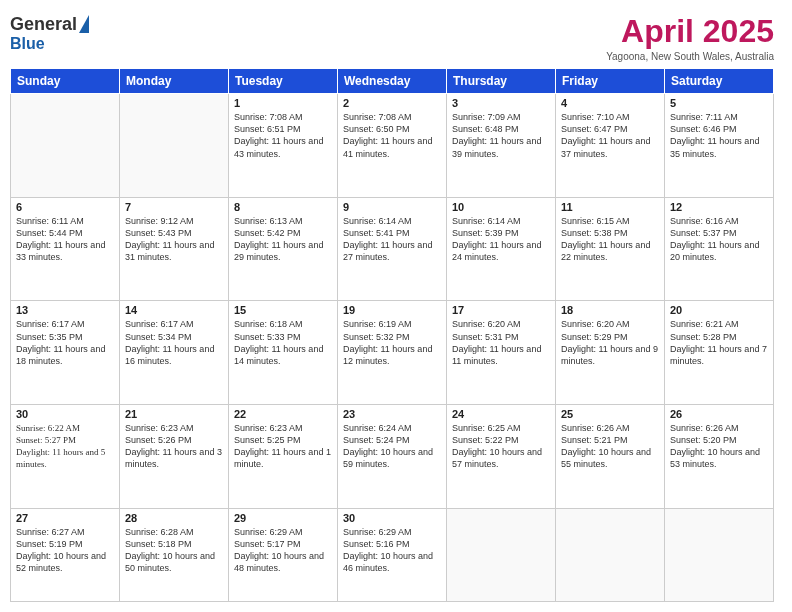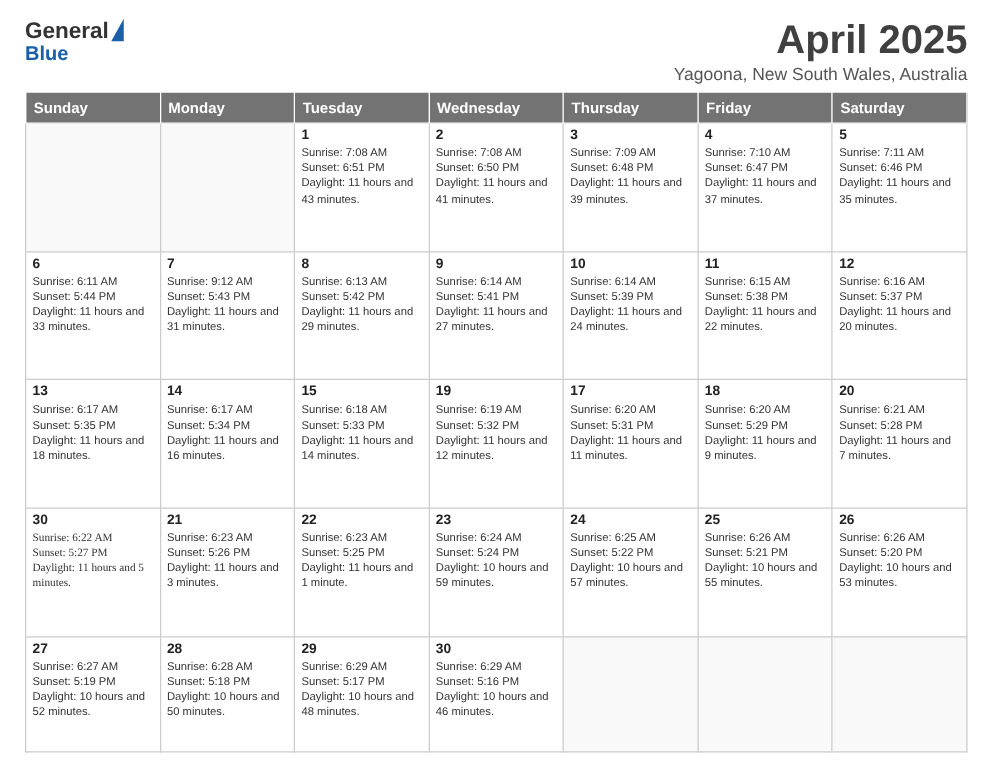--- a/index.html
+++ b/index.html
@@ -6,21 +6,21 @@
     body {
       width: 792px;
       height: 612px;
       font-family: Arial, Helvetica, sans-serif;
       background: #fff;
       overflow: hidden;
     }
     .page {
       width: 792px;
       height: 612px;
-      padding: 14px 18px 10px 20px;
+      padding: 14px 18px 10px 10px;
       display: flex;
       flex-direction: column;
     }
     .top-header {
       display: flex;
       justify-content: space-between;
       align-items: flex-start;
       margin-bottom: 6px;
     }
     .logo {
@@ -50,35 +50,35 @@
       border-bottom: 18px solid #1a5fa8;
       margin-left: 2px;
       margin-bottom: 2px;
     }
     .title-block {
       text-align: right;
     }
     .month-title {
       font-size: 32px;
       font-weight: bold;
-      color: #404040;
+      color: #be185d;
       line-height: 1.1;
     }
     .location-title {
-      font-size: 14px;
+      font-size: 10px;
       color: #555;
       margin-top: 2px;
     }
     .calendar {
       width: 100%;
       border-collapse: collapse;
       flex: 1;
     }
     .calendar th {
-      background-color: #737373;
+      background-color: #1d4ed8;
       color: #fff;
       font-size: 12px;
       font-weight: bold;
       padding: 5px 6px;
       text-align: left;
       border: 1px solid #fff;
     }
     .calendar td {
       border: 1px solid #ccc;
       vertical-align: top;

